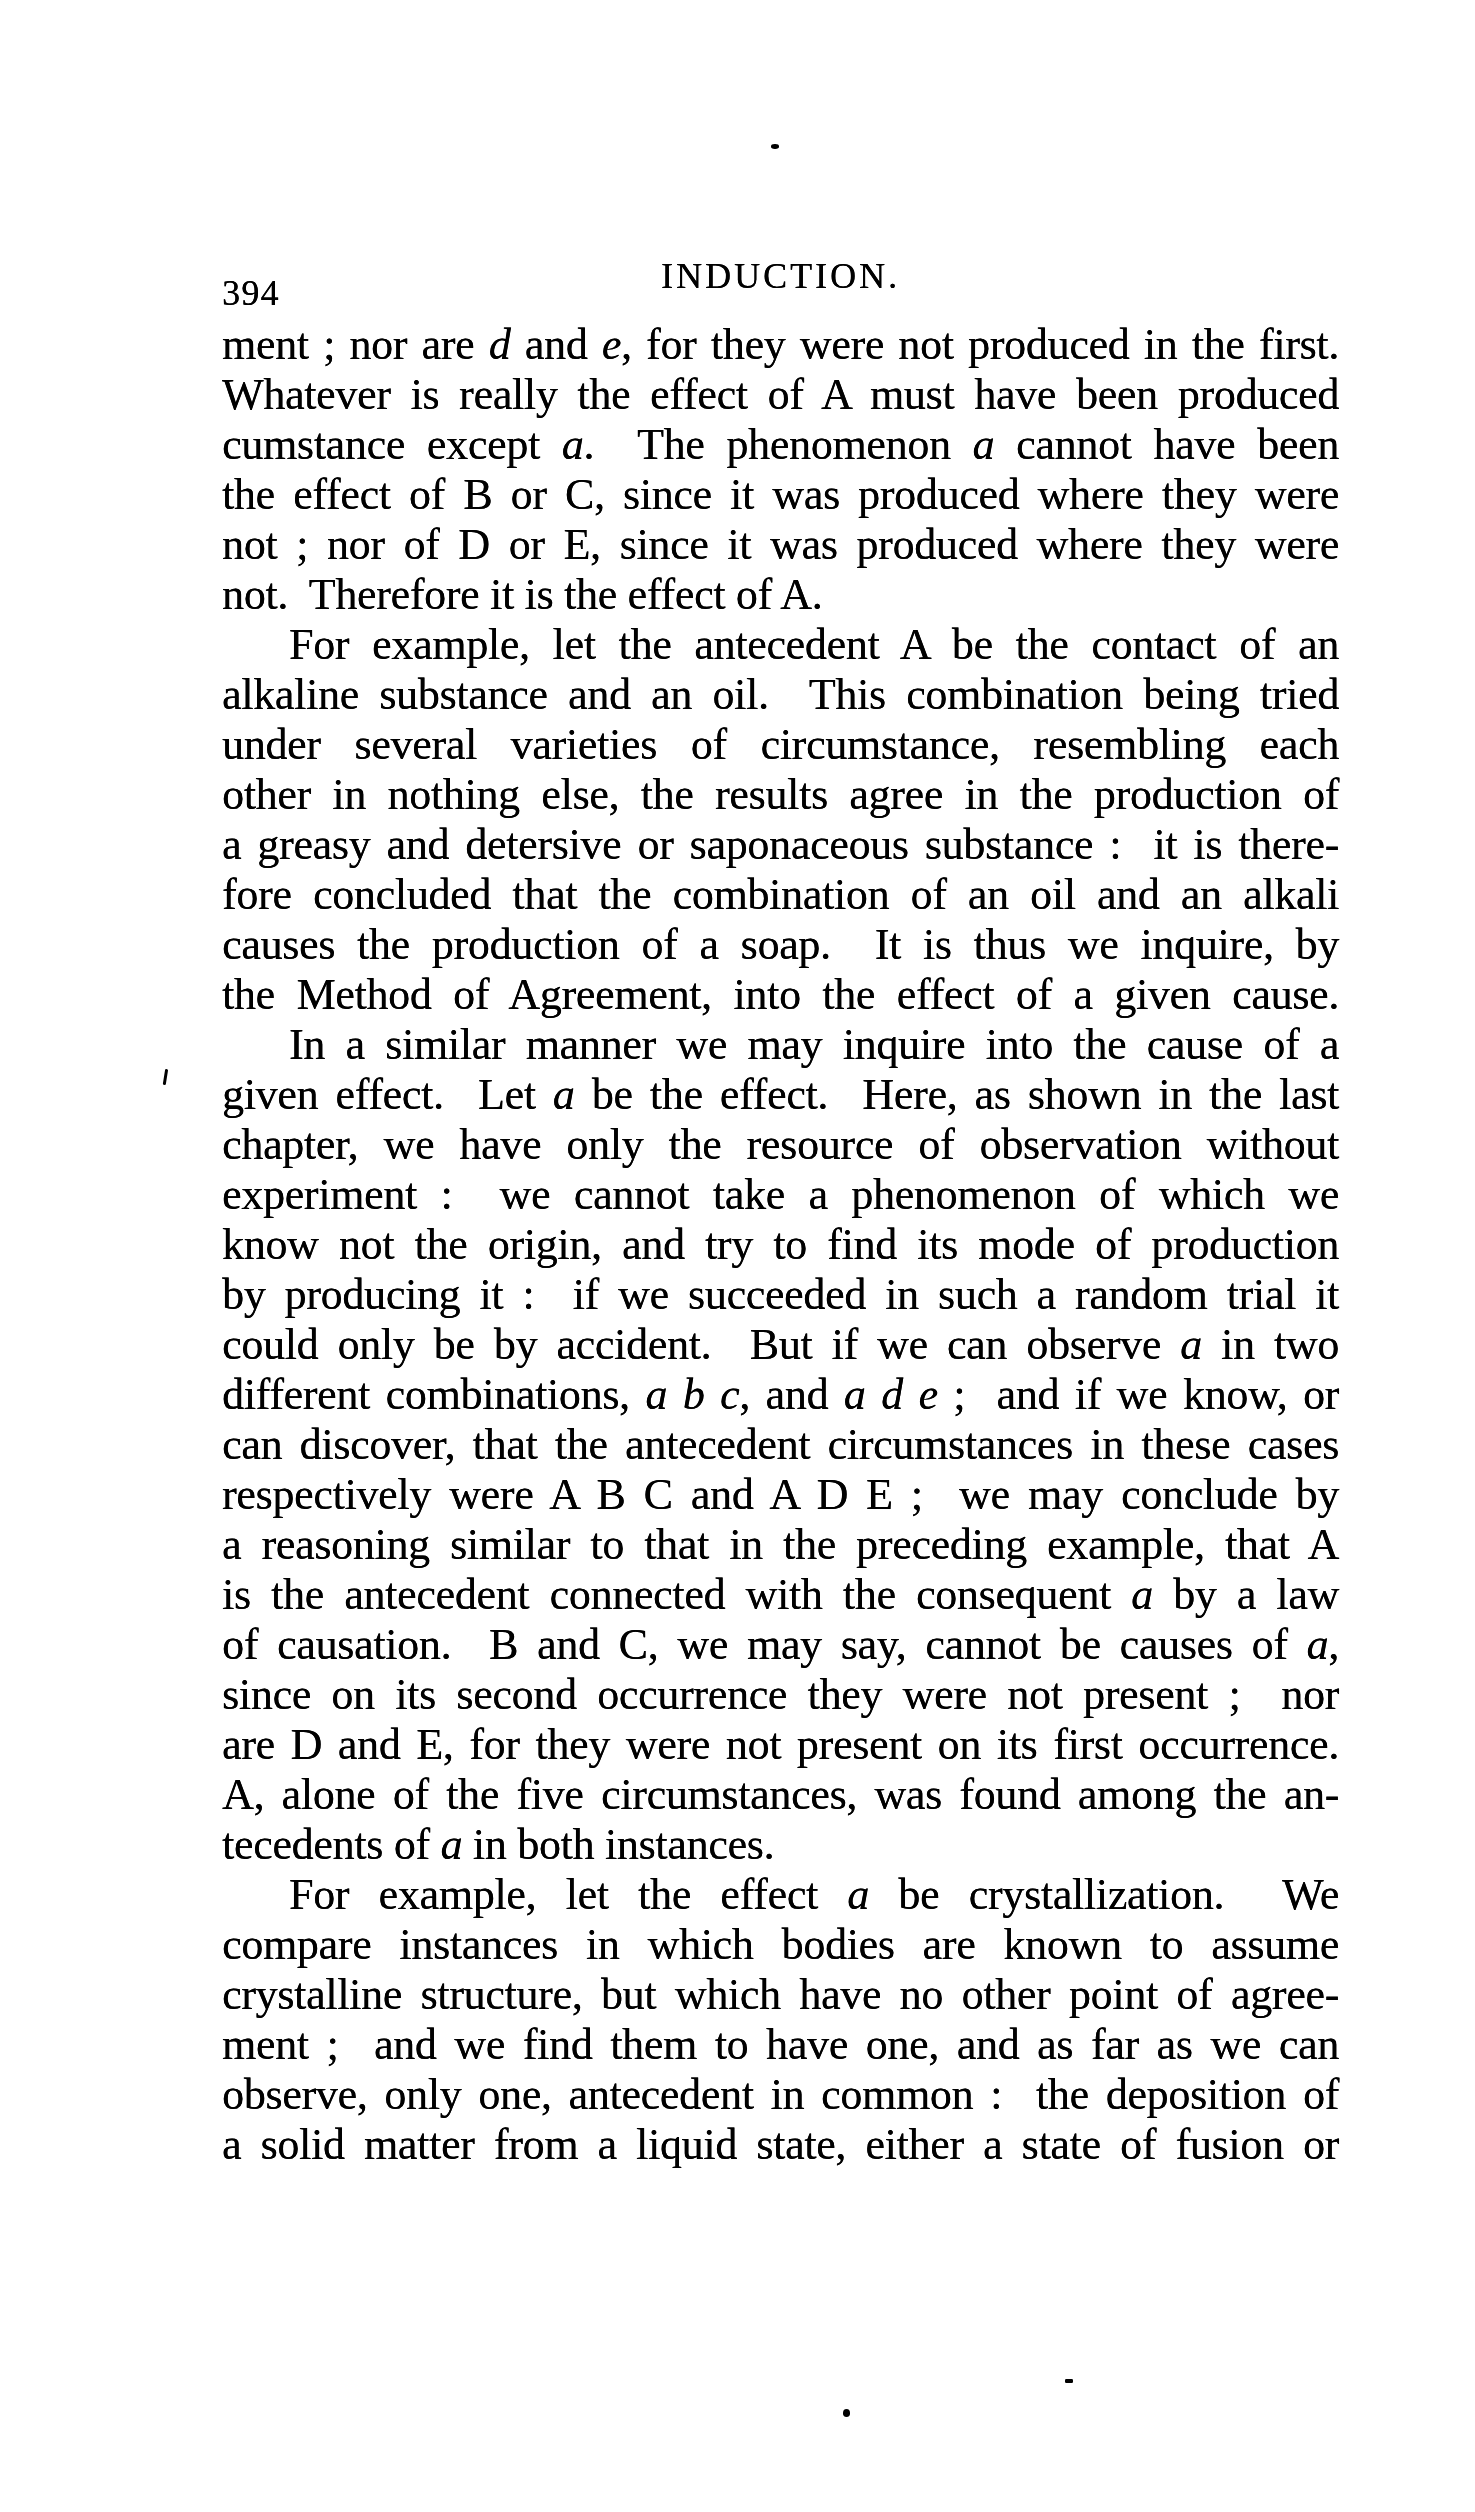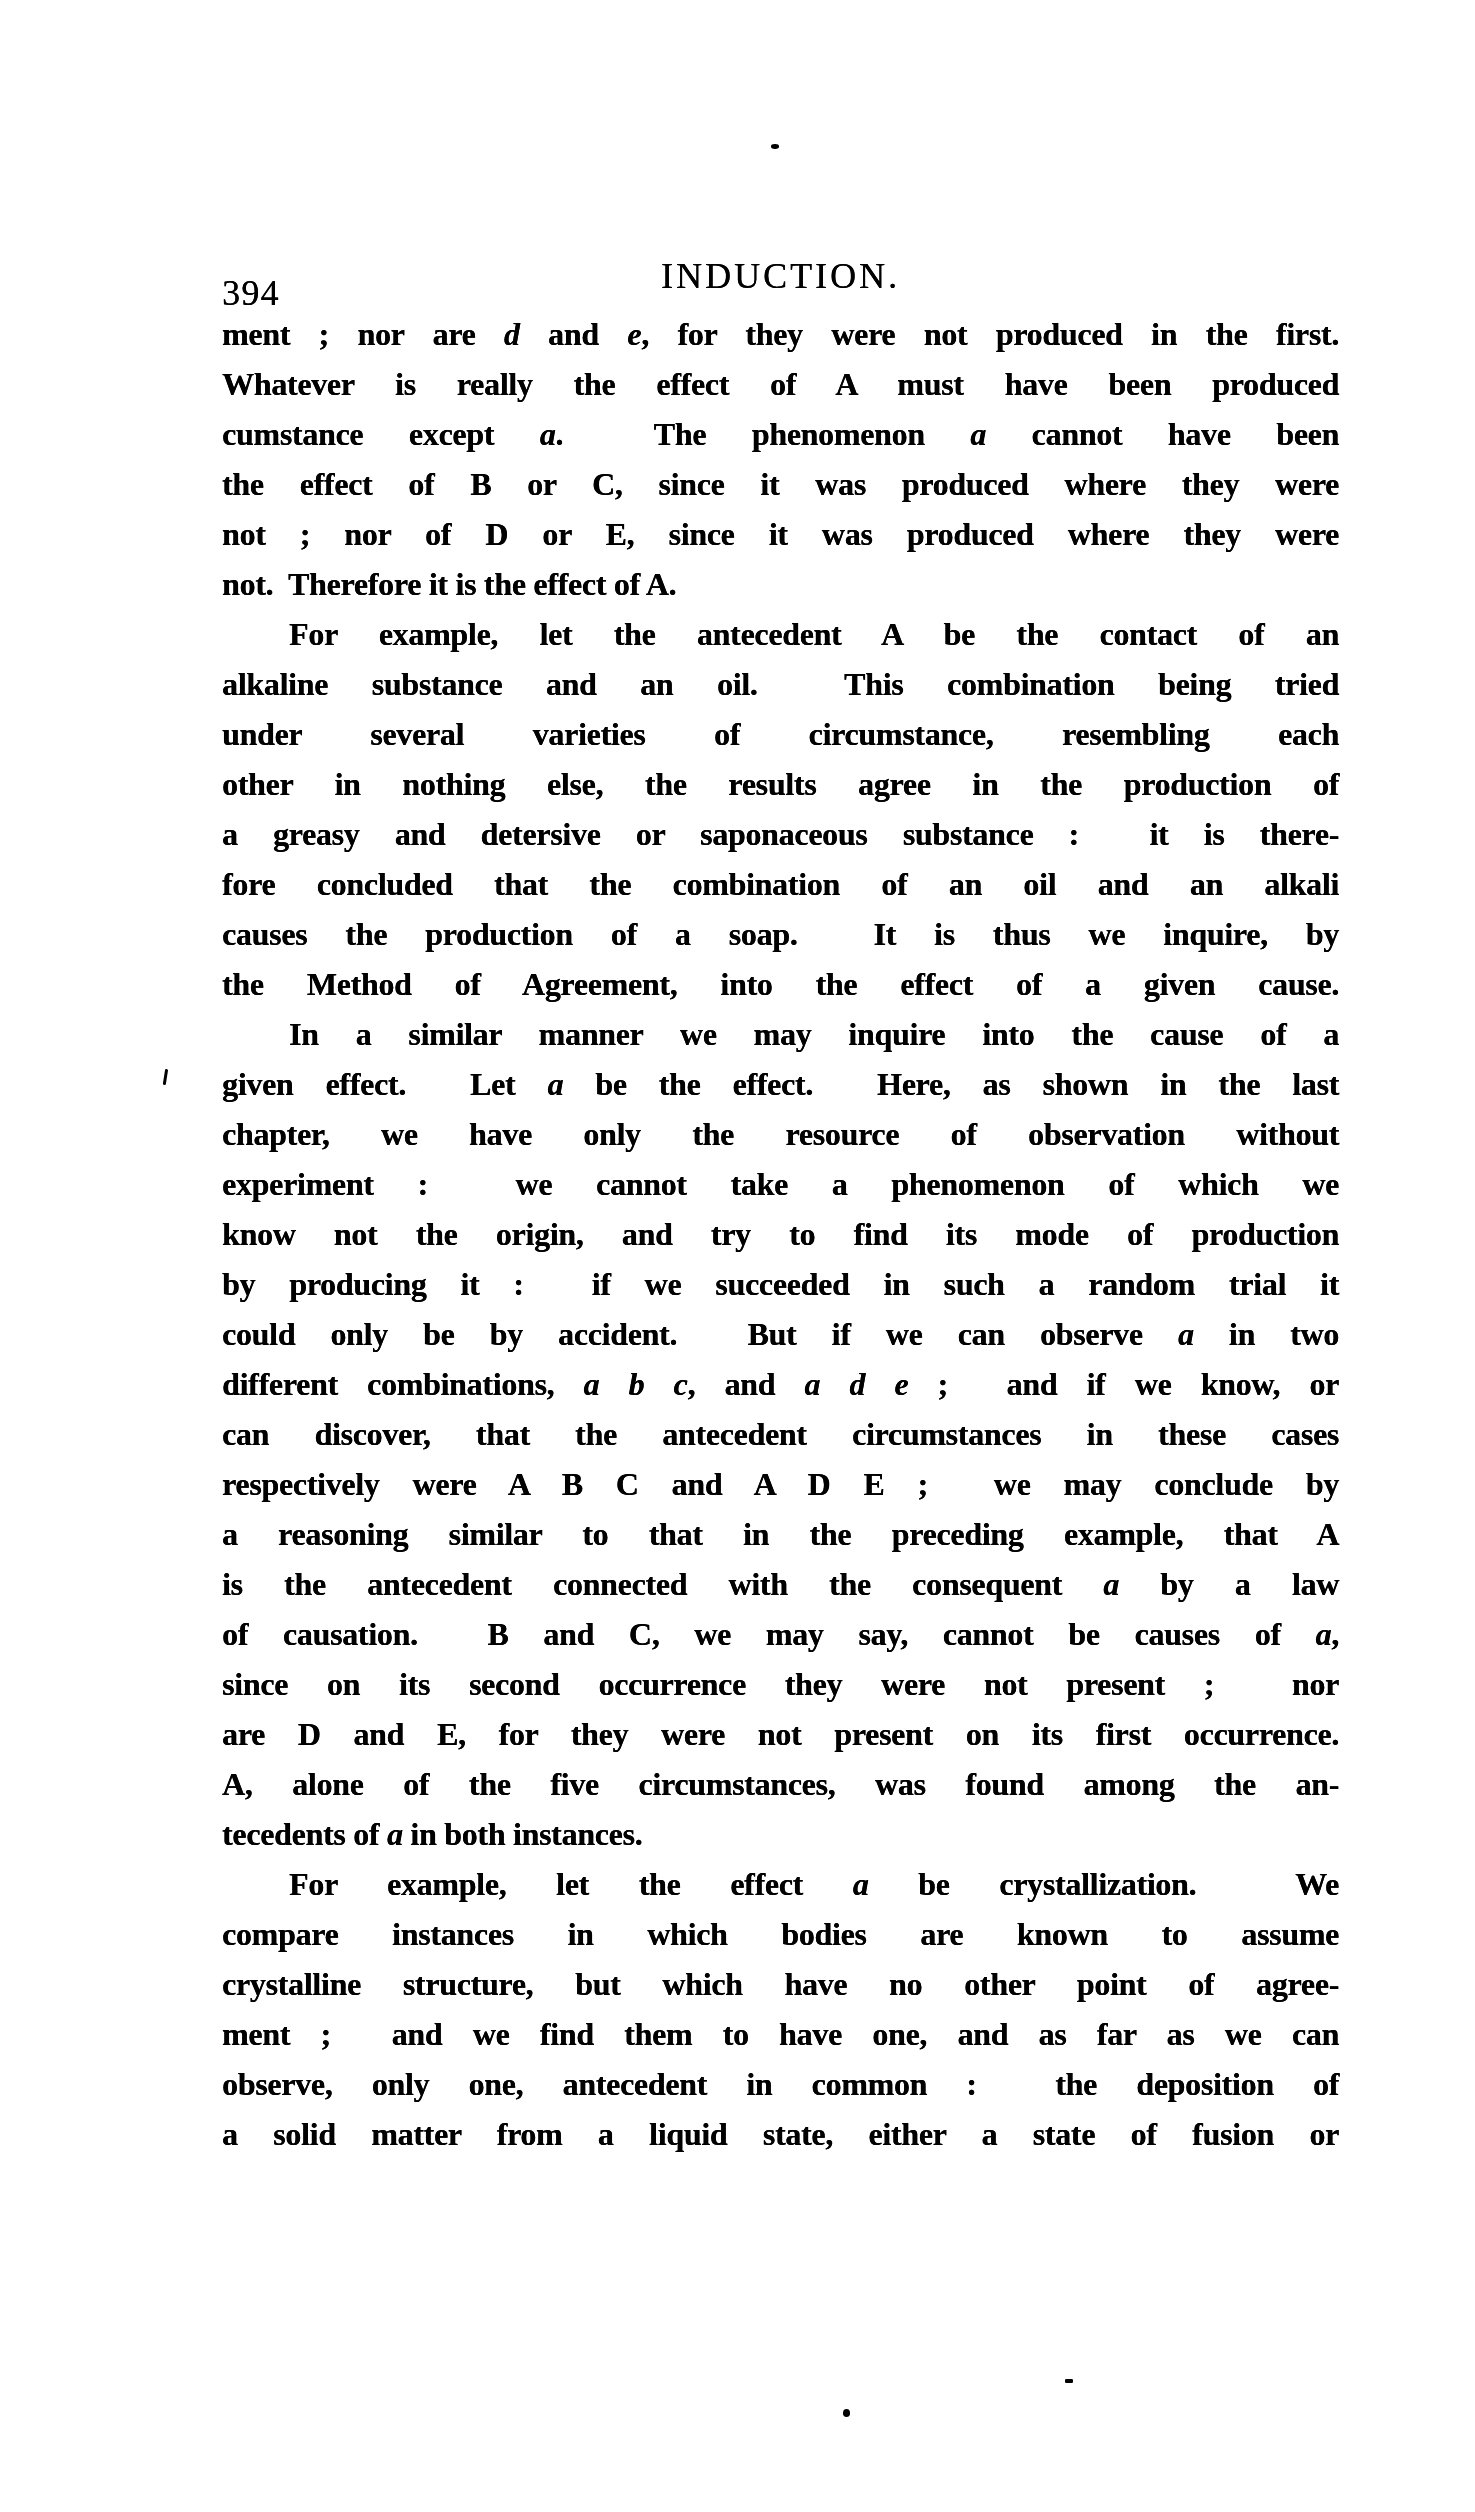--- a/index.html
+++ b/index.html
@@ -29,27 +29,26 @@
     width: 1117px;
     text-align: center;
     font-size: 36px;
     line-height: 42px;
     letter-spacing: 3px;
     text-shadow: 0.2px 0 0 currentColor;
   }
   .text {
     position: absolute;
     left: 222px;
-    top: 309px;
+    top: 320px;
     width: 1117px;
-    font-size: 32px;
+    font-size: 44px;
     line-height: 50px;
     letter-spacing: -0.3px;
     text-shadow: 0.2px 0 0 currentColor;
-    font-weight: bold;
   }
   .para { margin: 0; }
   .line {
     text-align: justify;
     text-align-last: justify;
     white-space: pre-wrap;
   }
   .line.short { text-align-last: left; }
   .line.indent { text-indent: 67px; }
   .it { font-style: italic; }

